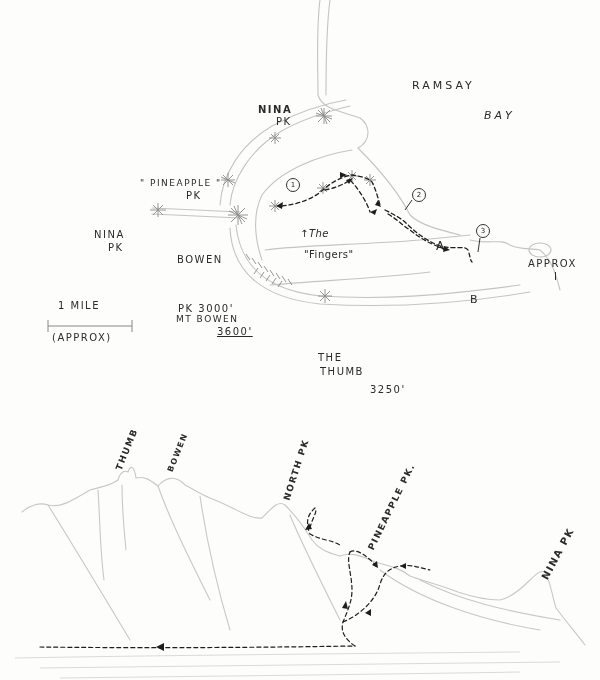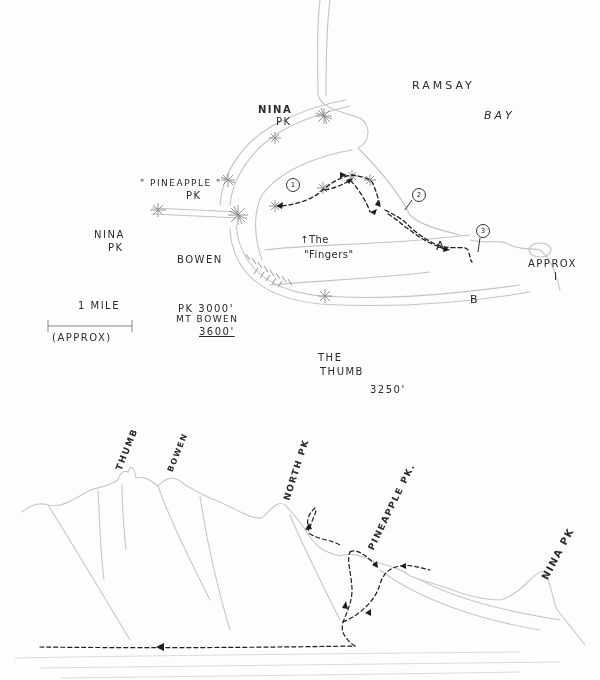--- a/index.html
+++ b/index.html
@@ -112,40 +112,40 @@
   <div class="lbl" style="left:140px;top:177px;font-size:9px;">" PINEAPPLE "</div>
   <div class="lbl" style="left:186px;top:190px;">PK</div>
 
   <div class="lbl" style="left:94px;top:229px;">NINA</div>
   <div class="lbl" style="left:108px;top:242px;">PK</div>
 
   <div class="lbl" style="left:177px;top:254px;">BOWEN</div>
   <div class="lbl" style="left:178px;top:267px;margin-top:36px;">PK 3000'</div>
 
   <div class="lbl" style="left:176px;top:313px;font-size:9px;">MT  BOWEN</div>
-  <div class="lbl" style="left:199px;top:326px;text-decoration:underline;">3600'</div>
+  <div class="lbl" style="left:217px;top:326px;text-decoration:underline;">3600'</div>
 
   <div class="lbl" style="left:318px;top:352px;">THE</div>
   <div class="lbl" style="left:320px;top:366px;">THUMB</div>
   <div class="lbl" style="left:326px;top:384px;margin-left:44px;">3250'</div>
 
-  <div class="lbl" style="left:300px;top:234px;letter-spacing:0.5px;">↑The</div>
+  <div class="lbl" style="left:300px;top:228px;letter-spacing:0.5px;font-style:italic;">↑The</div>
   <div class="lbl" style="left:304px;top:249px;letter-spacing:0.5px;">"Fingers"</div>
 
   <div class="lbl" style="left:528px;top:258px;">APPROX</div>
   <div class="lbl" style="left:554px;top:271px;">I</div>
 
   <div class="lbl" style="left:436px;top:240px;font-size:12px;">A</div>
   <div class="lbl" style="left:470px;top:294px;font-size:11px;">B</div>
 
   <div class="mk" style="left:286px;top:178px;">1</div>
   <div class="mk" style="left:412px;top:188px;">2</div>
   <div class="mk" style="left:476px;top:224px;">3</div>
 
-  <div class="lbl" style="left:58px;top:300px;margin-left:20px;">1 MILE</div>
+  <div class="lbl" style="left:58px;top:300px;">1 MILE</div>
   <div class="lbl" style="left:52px;top:332px;">(APPROX)</div>
 
   <svg width="600" height="280" viewBox="0 400 600 280" style="top:400px;">
     <g fill="none" stroke="#c8c8c8" stroke-width="1.1" stroke-linecap="round">
       <path d="M22 512 C30 505 40 502 48 505 C60 508 70 502 90 490 C100 487 110 486 118 480 C120 472 125 470 128 472 C130 466 134 464 136 478 C145 476 150 480 158 486 C165 478 175 474 185 485 C195 490 200 494 210 498 C230 505 250 520 262 518 C272 508 278 500 285 505 C290 510 300 520 312 540 C318 548 325 552 340 556 C350 552 360 555 375 562 C390 566 400 568 410 576 C420 580 440 585 458 592 C470 596 485 600 500 600 C510 598 520 590 530 580 C535 575 540 570 545 572 C550 580 552 595 556 608 C565 620 575 632 585 645"></path>
       <path d="M48 505 C70 540 100 590 130 640"></path>
       <path d="M98 490 C100 520 100 550 104 580"></path>
       <path d="M122 485 C122 510 124 530 126 550"></path>
       <path d="M158 486 C170 520 190 560 210 600"></path>
       <path d="M200 496 C205 530 215 580 230 630"></path>

